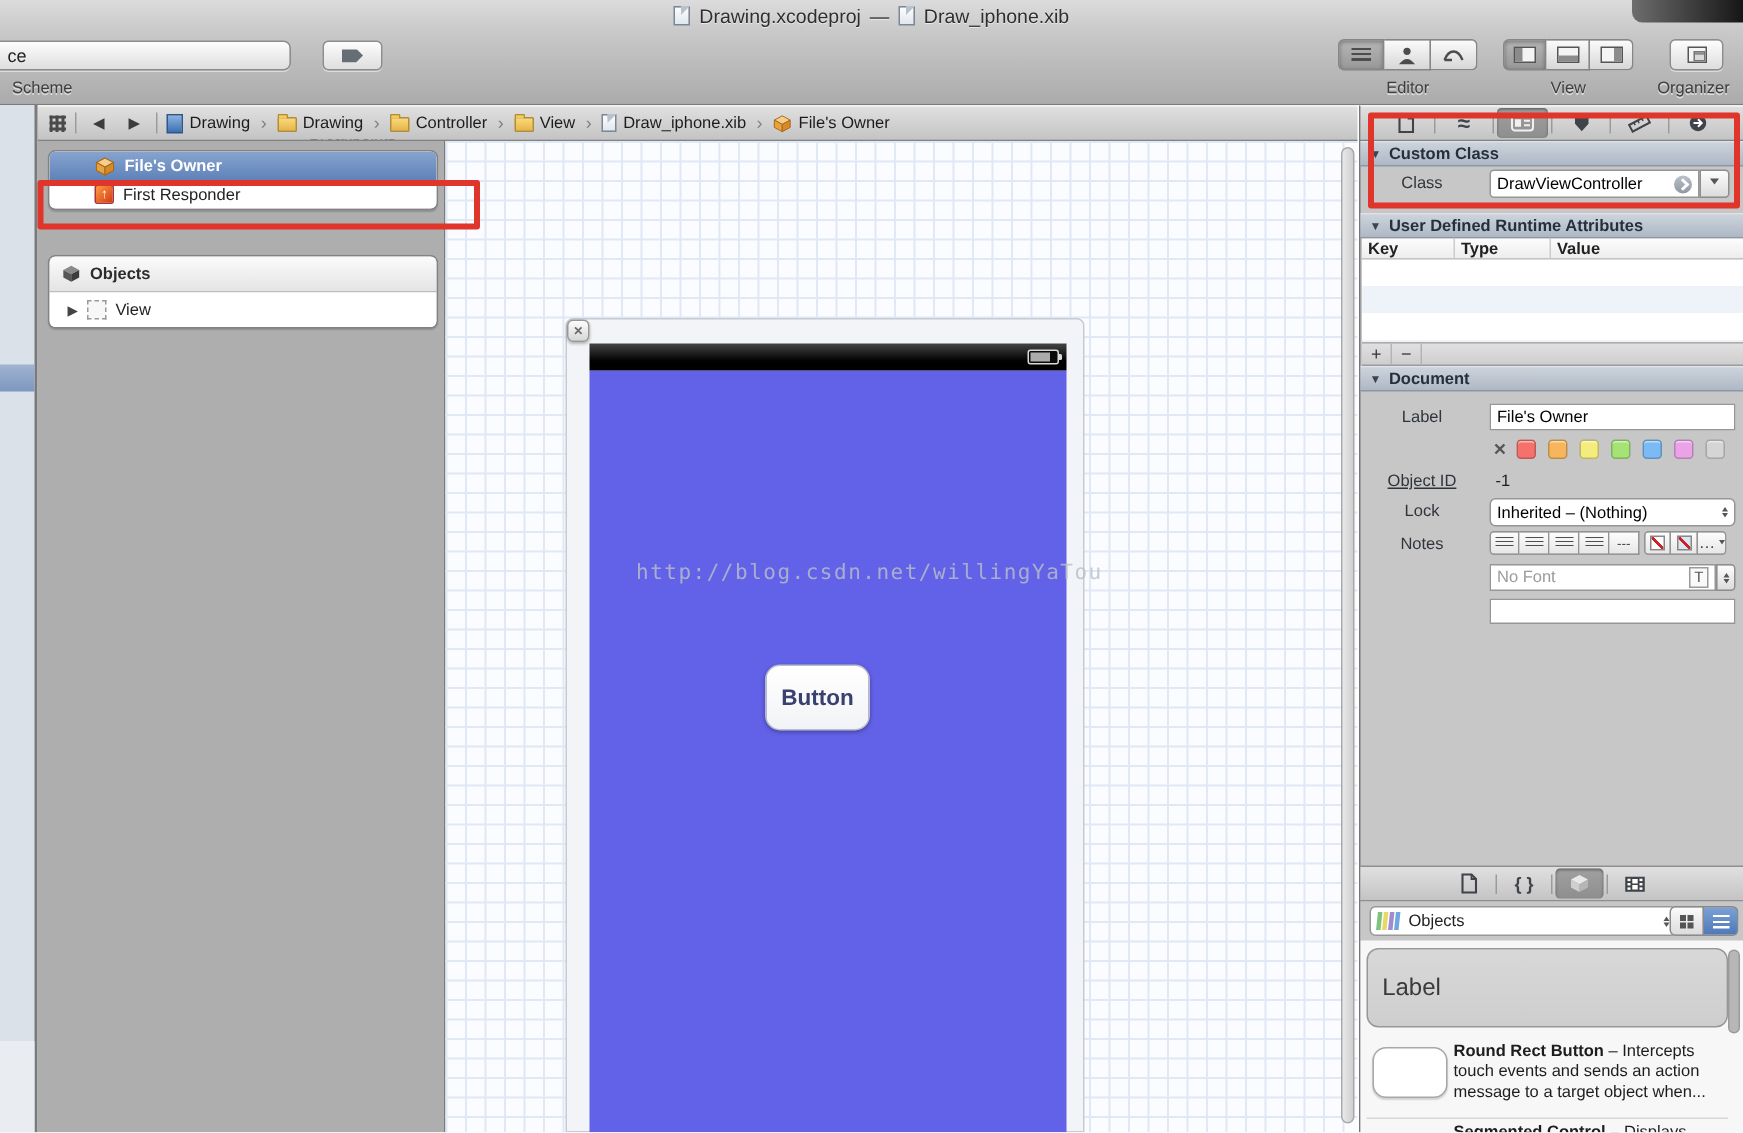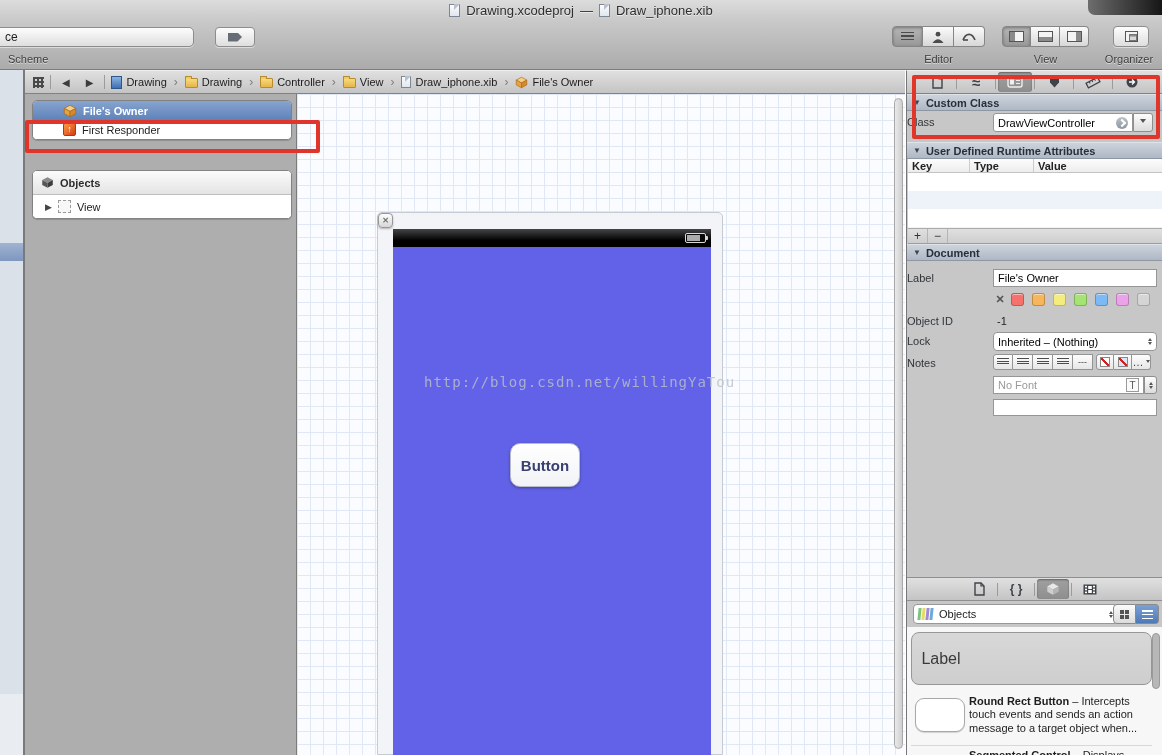--- a/index.html
+++ b/index.html
@@ -79,21 +79,21 @@
   .battery .nub { position:absolute; right:-3px; top:2px; width:2px; height:4px; background:#d9d9d9; border-radius:0 1px 1px 0; }
   .iphone-body { height:508px; }
   .watermark { position:absolute; left:127px; top:280px; font-family:"DejaVu Sans Mono", monospace; font-size:14px; color:rgba(186,191,199,.82); letter-spacing:1px; white-space:nowrap; }
   .ib-button { position:absolute; left:213px; top:349px; width:70px; height:44px; background:linear-gradient(#ffffff,#f2f3f6); border:1px solid #b9bdc9; border-radius:10px; box-shadow:0 1px 3px rgba(0,0,0,.35); display:flex; align-items:center; justify-content:center; font-size:15px; font-weight:bold; color:#3a4070; }
   .canvas-scroll { position:absolute; right:2px; top:4px; width:9px; height:651px; border-radius:5px; background:linear-gradient(90deg,#e9e9e9,#cfcfcf); border:1px solid #a8a8a8; }
 
   
   .inspector { left:906px; top:94px; width:256px; height:661px; background:#c7c7c7; border-left:1px solid #767676; }
   .sec-hdr { position:absolute; left:0; width:255px; height:17px; background:linear-gradient(#ccd3dc,#aeb8c4); border-top:1px solid #dde3e9; border-bottom:1px solid #8d97a3; display:flex; align-items:center; gap:5px; padding-left:6px; font-weight:bold; color:#26303c; }
   .sec-hdr .tri { font-size:8px; color:#3b4450; }
-  .form-label { position:absolute; left:0; width:82px; text-align:left; color:#30353b; }
+  .form-label { position:absolute; left:0; width:82px; text-align:center; color:#30353b; }
   .field { position:absolute; background:#fff; border:1px solid #969696; font-size:11px; color:#000; padding:0 4px; display:flex; align-items:center; }
   .tbl-hdr { position:absolute; left:1px; width:254px; height:14px; background:linear-gradient(#fcfcfc,#ededed); border-bottom:1px solid #c3c3c3; display:flex; font-weight:bold; color:#222; }
   .tbl-hdr>div { padding:1px 16px 0 4px; border-right:1px solid #cccccc; }
   .tbl-body { position:absolute; left:1px; width:254px; height:55px; background:repeating-linear-gradient(#fff 0 18px, #eef3fa 18px 36px); }
   .pm-bar { position:absolute; left:1px; width:254px; height:16px; background:linear-gradient(#e0e0e0,#cecece); border-top:1px solid #ababab; border-bottom:1px solid #9d9d9d; display:flex; align-items:center; }
   .pm-btn { width:20px; text-align:center; color:#333; font-size:12px; border-right:1px solid #b5b5b5; height:100%; line-height:14px; }
   .swatch { position:absolute; width:13px; height:13px; border-radius:3px; border:1px solid rgba(0,0,0,.22); box-shadow:inset 0 1px 0 rgba(255,255,255,.5); }
   .stepper { display:flex; flex-direction:column; align-items:center; justify-content:center; gap:1px; }
   .tri-up { width:0; height:0; border:3px solid transparent; border-bottom:4px solid #555; }
   .tri-dn { width:0; height:0; border:3px solid transparent; border-top:4px solid #555; }
@@ -385,21 +385,21 @@
 
     <div style="position:absolute; left:86px; top:199px; width:14px; text-align:center; color:#555; font-weight:bold;">✕</div>
     <span class="swatch" style="left: 104px; top: 199px; background: rgb(244, 114, 107);"></span>
     <span class="swatch" style="left: 125px; top: 199px; background: rgb(247, 181, 92);"></span>
     <span class="swatch" style="left: 146px; top: 199px; background: rgb(245, 236, 126);"></span>
     <span class="swatch" style="left: 167px; top: 199px; background: rgb(166, 227, 117);"></span>
     <span class="swatch" style="left: 188px; top: 199px; background: rgb(124, 186, 245);"></span>
     <span class="swatch" style="left: 209px; top: 199px; background: rgb(235, 163, 232);"></span>
     <span class="swatch" style="left: 230px; top: 199px; background: rgb(213, 213, 213);"></span>
 
-    <div class="form-label" style="top:221px;">Object ID</div>
+    <div class="form-label" style="top:221px;text-decoration:underline;">Object ID</div>
     <div style="position:absolute; left:90px; top:221px; color:#1d1d1d;">-1</div>
 
     <div class="form-label" style="top:241px;">Lock</div>
     <div class="field" style="left:86px; top:238px; width:164px; height:19px; border-radius:4px; justify-content:space-between;">
       <span>Inherited – (Nothing)</span>
       <span class="stepper">
           <span class="tri-up" style="border-width:2.5px; border-bottom-width:3.5px;"></span>
           <span class="tri-dn" style="border-width:2.5px; border-top-width:3.5px;"></span>
         </span>
     </div>

